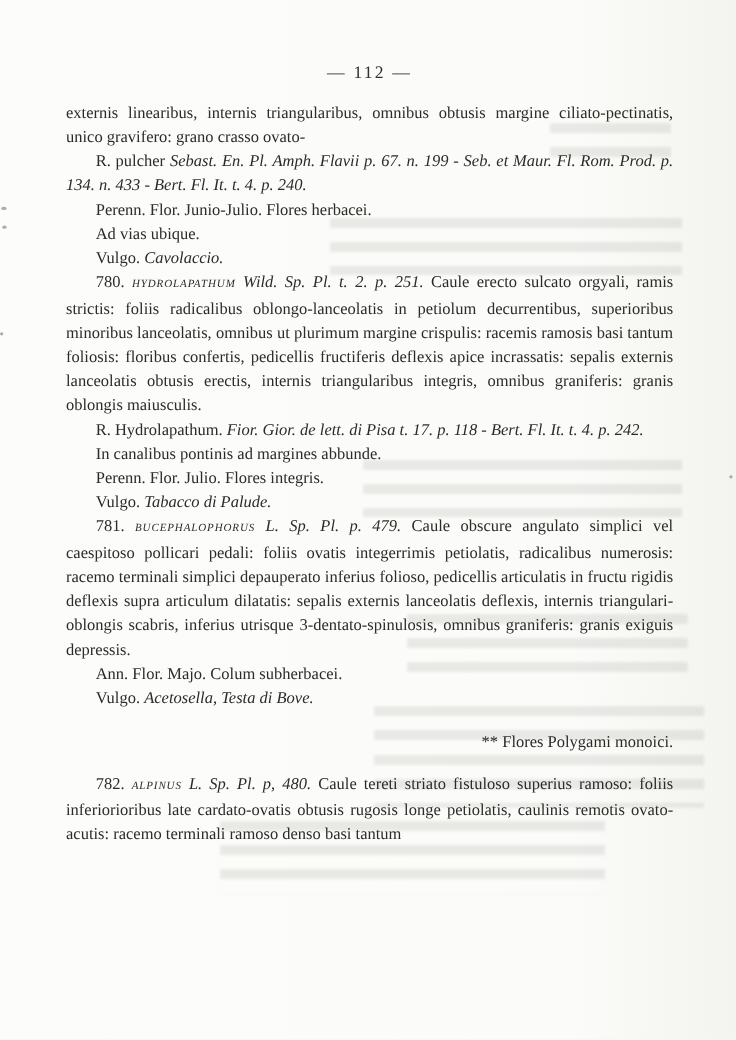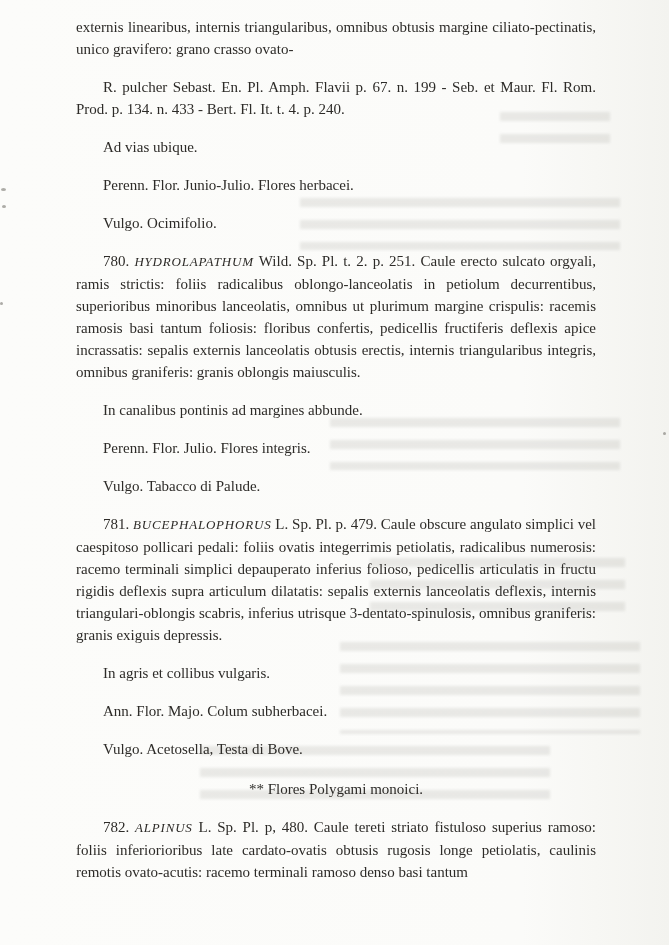--- a/index.html
+++ b/index.html
@@ -27,31 +27,31 @@
     letter-spacing: 2px;
     color: #33312d;
   }
   .text-block {
     margin-top: 16px;
     font-size: 15px;
     line-height: 22px;
     text-align: justify;
     text-justify: inter-word;
   }
-  .text-block p { margin: 16px; text-indent: 27px; }
+  .text-block p { margin: 0; text-indent: 27px; }
   .text-block p.noindent { text-indent: 0; }
-  .it { }
+  .it { font-style: italic; }
   .sc {
     font-style: italic;
-    font-size: 13px;
+    font-size: 10px;
     letter-spacing: 0.8px;
   }
   .greek { font-style: italic; }
   .section-heading {
-    text-align: center;
+    text-align: right;
     text-indent: 0 !important;
     margin: 18px 0 16px 0 !important;
   }
   
   .smudge {
     position: absolute;
     background: repeating-linear-gradient(180deg,
       rgba(110,108,100,0.13) 0px, rgba(110,108,100,0.13) 9px,
       rgba(0,0,0,0) 9px, rgba(0,0,0,0) 22px);
     filter: blur(1.6px);
@@ -76,46 +76,47 @@
   <div class="smudge" style="left:340px; top:642px; width:300px; height:92px;"></div>
   <div class="smudge" style="left:200px; top:746px; width:350px; height:66px;"></div>
 
   <div class="speck" style="left:1px; top:188px; width:5px; height:3px;"></div>
   <div class="speck" style="left:2px; top:205px; width:4px; height:3px;"></div>
   <div class="speck" style="left:0px; top:302px; width:3px; height:3px;"></div>
   <div class="speck" style="left:663px; top:432px; width:3px; height:3px;"></div>
 
   <div class="page-inner">
 
+    <div class="page-number">— 112 —</div>
 
     <div class="text-block">
 
       <p class="noindent">externis linearibus, internis triangularibus, omnibus obtusis margine ciliato-pectinatis, unico gravifero: grano crasso ovato-</p>
 
       <p><span>R. pulcher </span><span class="it">Sebast. En. Pl. Amph. Flavii p. 67. n. 199 - Seb. et Maur. Fl. Rom. Prod. p. 134. n. 433 - Bert. Fl. It. t. 4. p. 240.</span></p>
 
+      <p>Perenn. Flor. Junio-Julio. Flores herbacei.</p>
+
       <p>Ad vias ubique.</p>
 
-      <p>Perenn. Flor. Junio-Julio. Flores herbacei.</p>
-
-      <p><span>Vulgo. </span><span class="it">Ocimifolio.</span></p>
+      <p><span>Vulgo. </span><span class="it">Cavolaccio.</span></p>
 
       <p><span>780. </span><span class="sc">HYDROLAPATHUM</span><span class="it"> Wild. Sp. Pl. t. 2. p. 251. </span><span>Caule erecto sulcato orgyali, ramis strictis: foliis radicalibus oblongo-lanceolatis in petiolum decurrentibus, superioribus minoribus lanceolatis, omnibus ut plurimum margine crispulis: racemis ramosis basi tantum foliosis: floribus confertis, pedicellis fructiferis deflexis apice incrassatis: sepalis externis lanceolatis obtusis erectis, internis triangularibus integris, omnibus graniferis: granis oblongis maiusculis.</span></p>
 
+      <p><span>R. Hydrolapathum. </span><span class="it">Fior. Gior. de lett. di Pisa t. 17. p. 118 - Bert. Fl. It. t. 4. p. 242.</span></p>
 
       <p>In canalibus pontinis ad margines abbunde.</p>
 
       <p>Perenn. Flor. Julio. Flores integris.</p>
 
       <p><span>Vulgo. </span><span class="it">Tabacco di Palude.</span></p>
 
       <p><span>781. </span><span class="sc">BUCEPHALOPHORUS</span><span class="it"> L. Sp. Pl. p. 479. </span><span>Caule obscure angulato simplici vel caespitoso pollicari pedali: foliis ovatis integerrimis petiolatis, radicalibus numerosis: racemo terminali simplici depauperato inferius folioso, pedicellis articulatis in fructu rigidis deflexis supra articulum dilatatis: sepalis externis lanceolatis deflexis, internis triangulari-oblongis scabris, inferius utrisque 3-dentato-spinulosis, omnibus graniferis: granis exiguis depressis.</span></p>
 
 
-      <p>In agris et collibus vulgaris.</p>
 
       <p>Ann. Flor. Majo. Colum subherbacei.</p>
 
       <p><span>Vulgo. </span><span class="it">Acetosella, Testa di Bove.</span></p>
 
       <p class="section-heading">** Flores Polygami monoici.</p>
 
       <p><span>782. </span><span class="sc">ALPINUS</span><span class="it"> L. Sp. Pl. p, 480. </span><span>Caule tereti striato fistuloso superius ramoso: foliis inferiorioribus late cardato-ovatis obtusis rugosis longe petiolatis, caulinis remotis ovato-acutis: racemo terminali ramoso denso basi tantum</span></p>
 
     </div>

